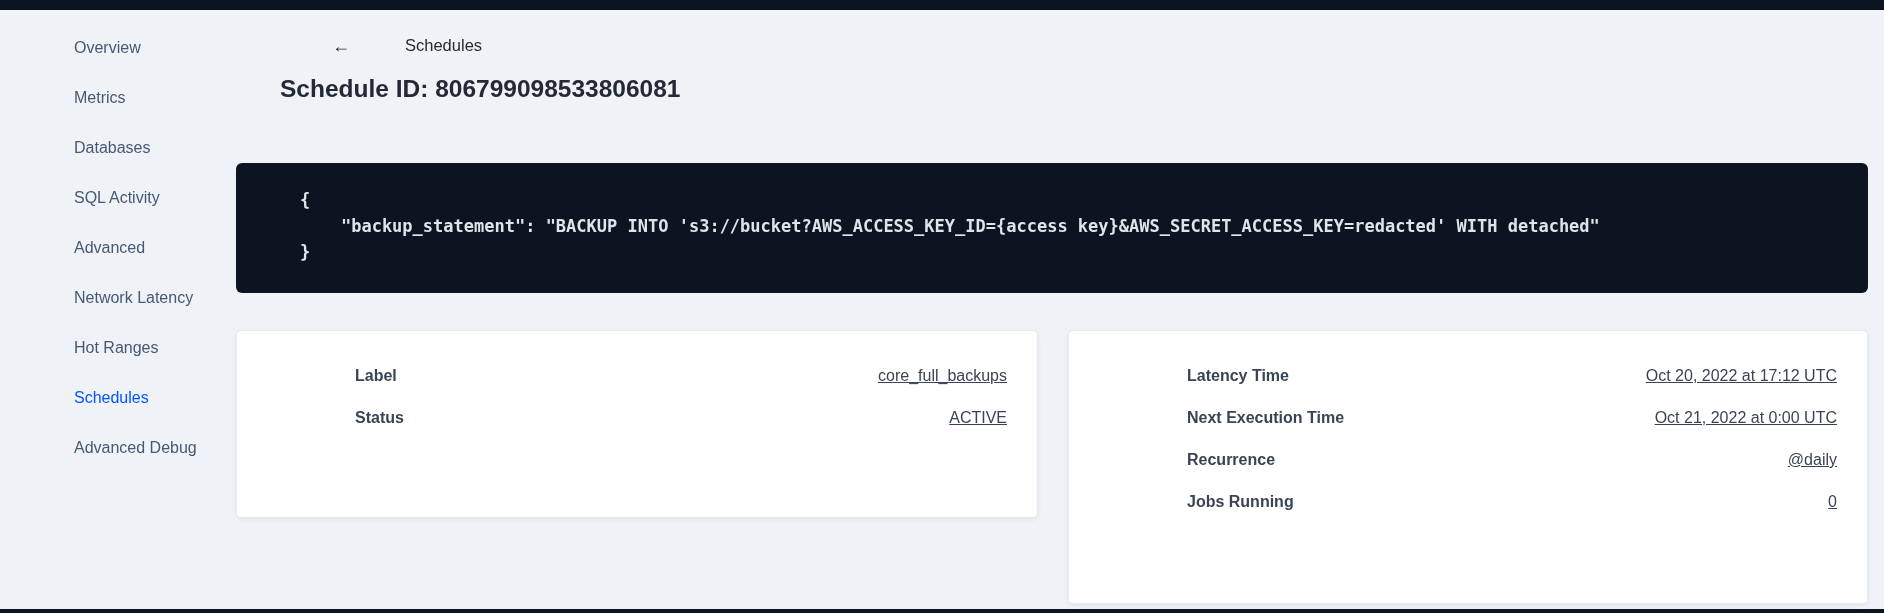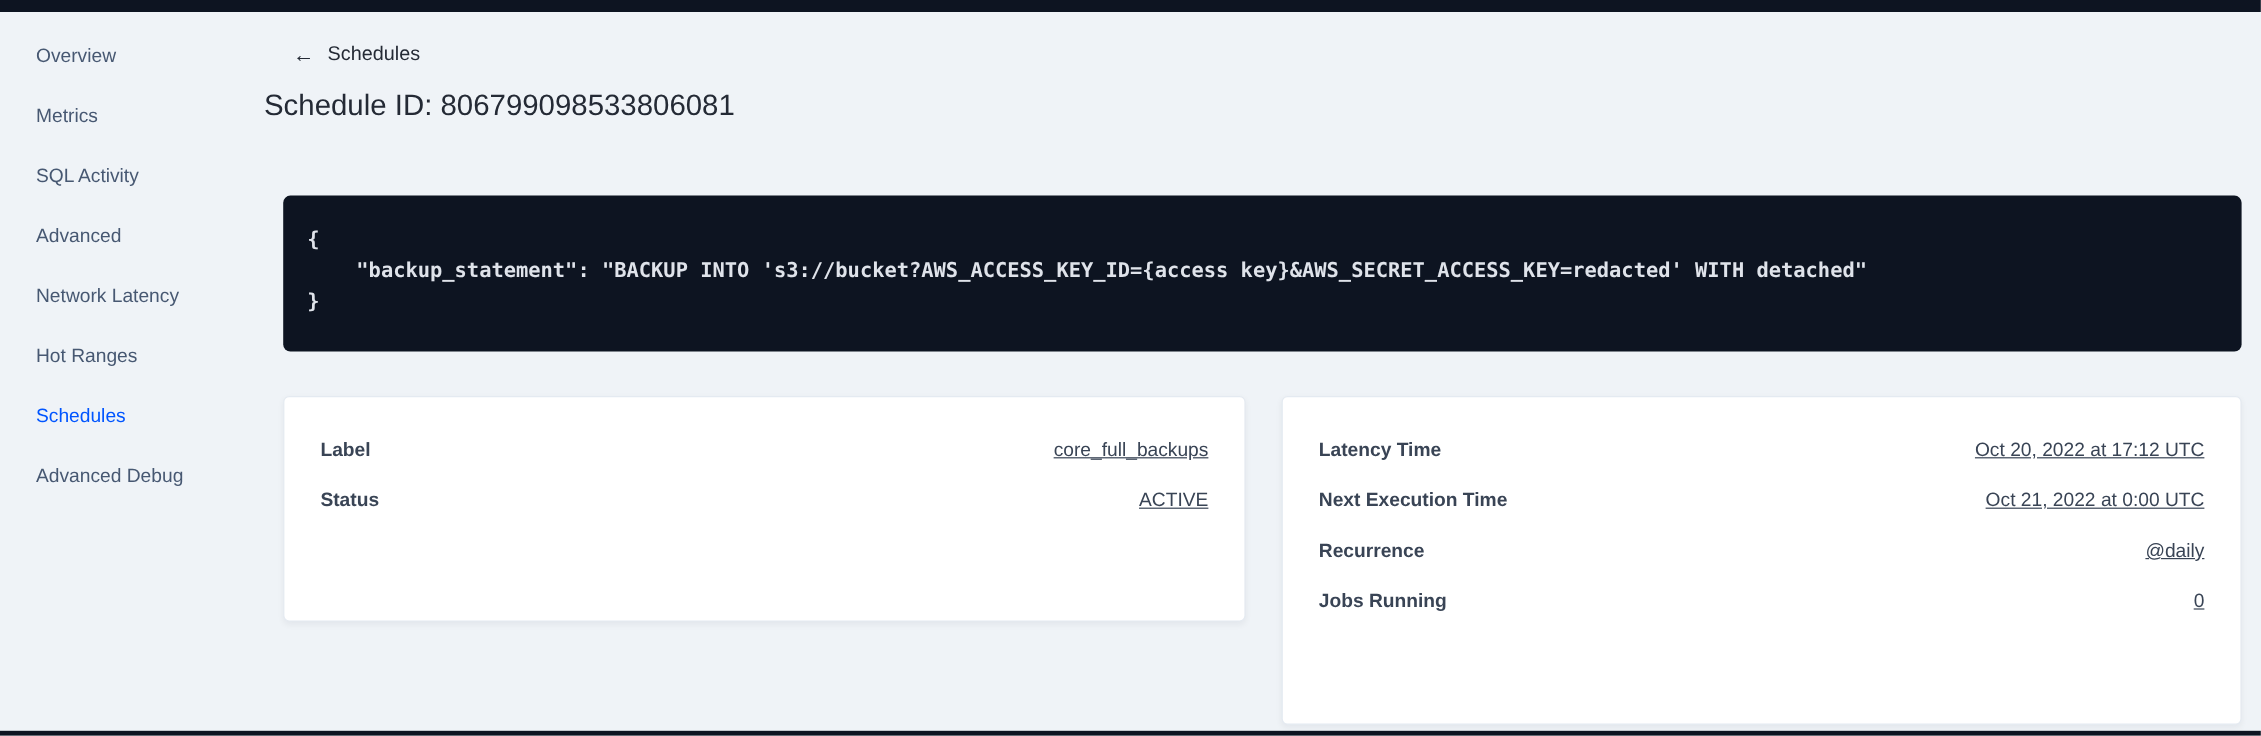--- a/index.html
+++ b/index.html
@@ -6,21 +6,21 @@
     --page-bg:#eff3f7;
     --dark:#0d1421;
     --card-bg:#ffffff;
     --card-border:#e4eaf1;
     --text-primary:#242a35;
     --text-secondary:#394455;
     --sidebar-text:#475872;
     --accent-blue:#0055ff;
     --code-text:#dfe3ea;
   }
-  *{box-sizing:border-box;}
+  *{box-sizing:border-box;padding-left:44px;}
   html,body{margin:0;padding:0;}
   body{
     width:1884px;height:613px;
     background:var(--page-bg);
     font-family:"Liberation Sans",sans-serif;
     position:relative;overflow:hidden;
   }
   .top-bar{
     position:absolute;top:0;left:0;width:1884px;height:10px;
     background:var(--dark);
@@ -41,22 +41,22 @@
   }
   .nav-item.active{color:var(--accent-blue);}
   .back-link{
     position:absolute;top:36px;left:244px;
     display:flex;align-items:center;gap:11px;
     font-size:16.5px;color:var(--text-primary);
     cursor:pointer;
   }
   .back-link .arrow{font-size:18px;line-height:1;}
   .page-title{
-    position:absolute;top:73px;left:220px;margin:0;
-    font-size:24.5px;font-weight:400;line-height:32px;
+    position:absolute;top:73px;left:236px;margin:0;
+    font-size:24.5px;font-weight:700;line-height:32px;
     color:var(--text-primary);
   }
   .code-block{
     position:absolute;top:163px;left:236px;width:1632px;height:130px;
     background:var(--dark);border-radius:6px;
     padding:24px 24px 0 20px;
   }
   .code-block pre{
     margin:0;
     font-family:"DejaVu Sans Mono",monospace;
@@ -82,20 +82,21 @@
   .row-value{font-size:16px;font-weight:400;color:var(--text-secondary);white-space:nowrap;text-decoration:underline;}
 </style>
 </head>
 <body>
 
 <div class="top-bar"></div>
 
 <nav class="sidebar">
     <div class="nav-item">Overview</div>
     <div class="nav-item">Metrics</div>
+    <div class="nav-item">Databases</div>
     <div class="nav-item">SQL Activity</div>
     <div class="nav-item">Advanced</div>
     <div class="nav-item">Network Latency</div>
     <div class="nav-item">Hot Ranges</div>
     <div class="nav-item active">Schedules</div>
     <div class="nav-item">Advanced Debug</div>
   </nav>
 
 <main>
   <div class="back-link">

